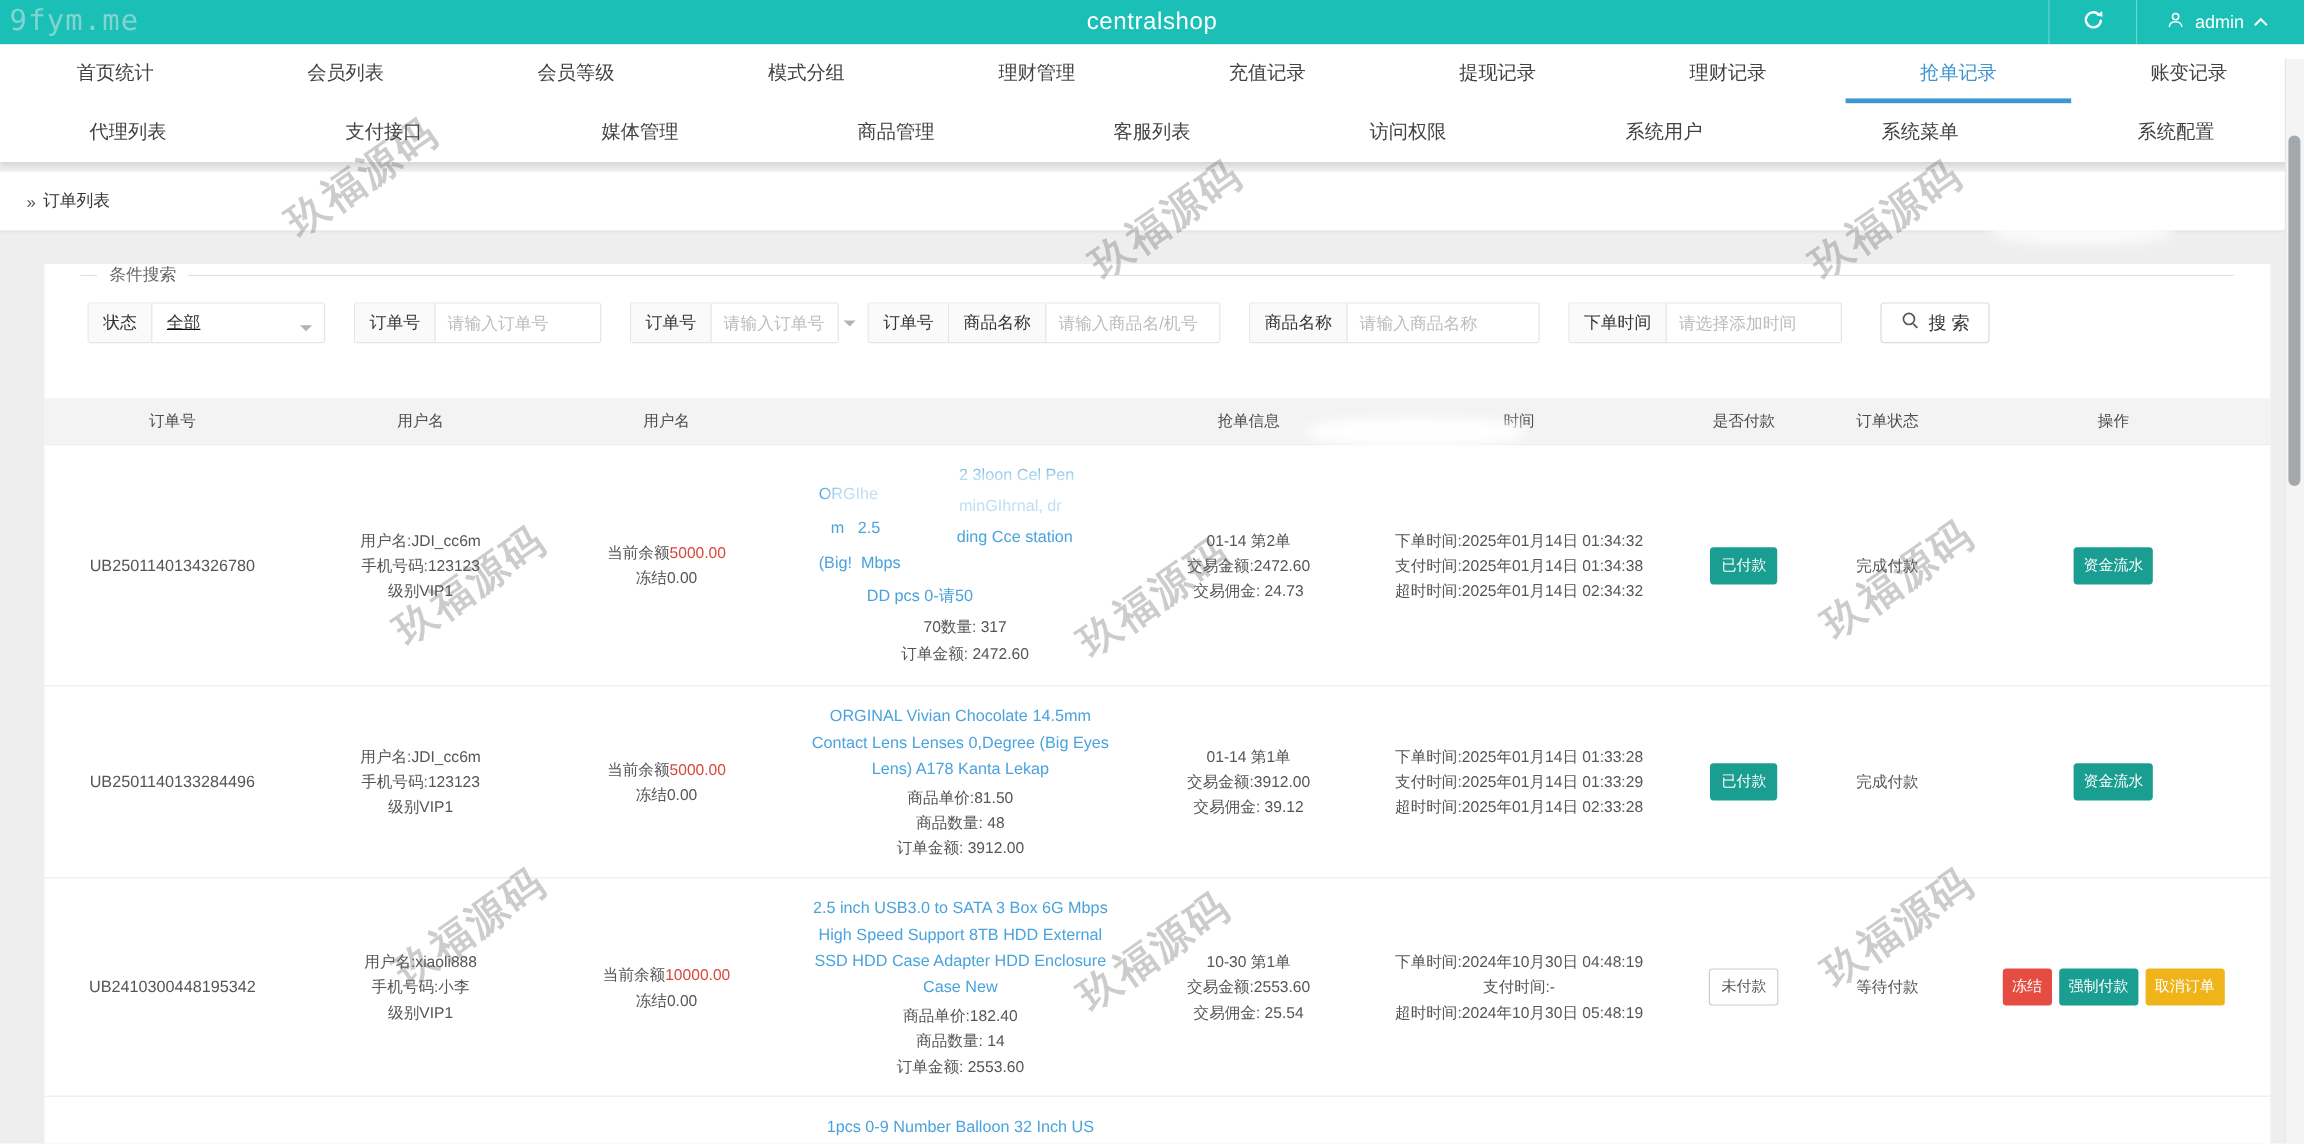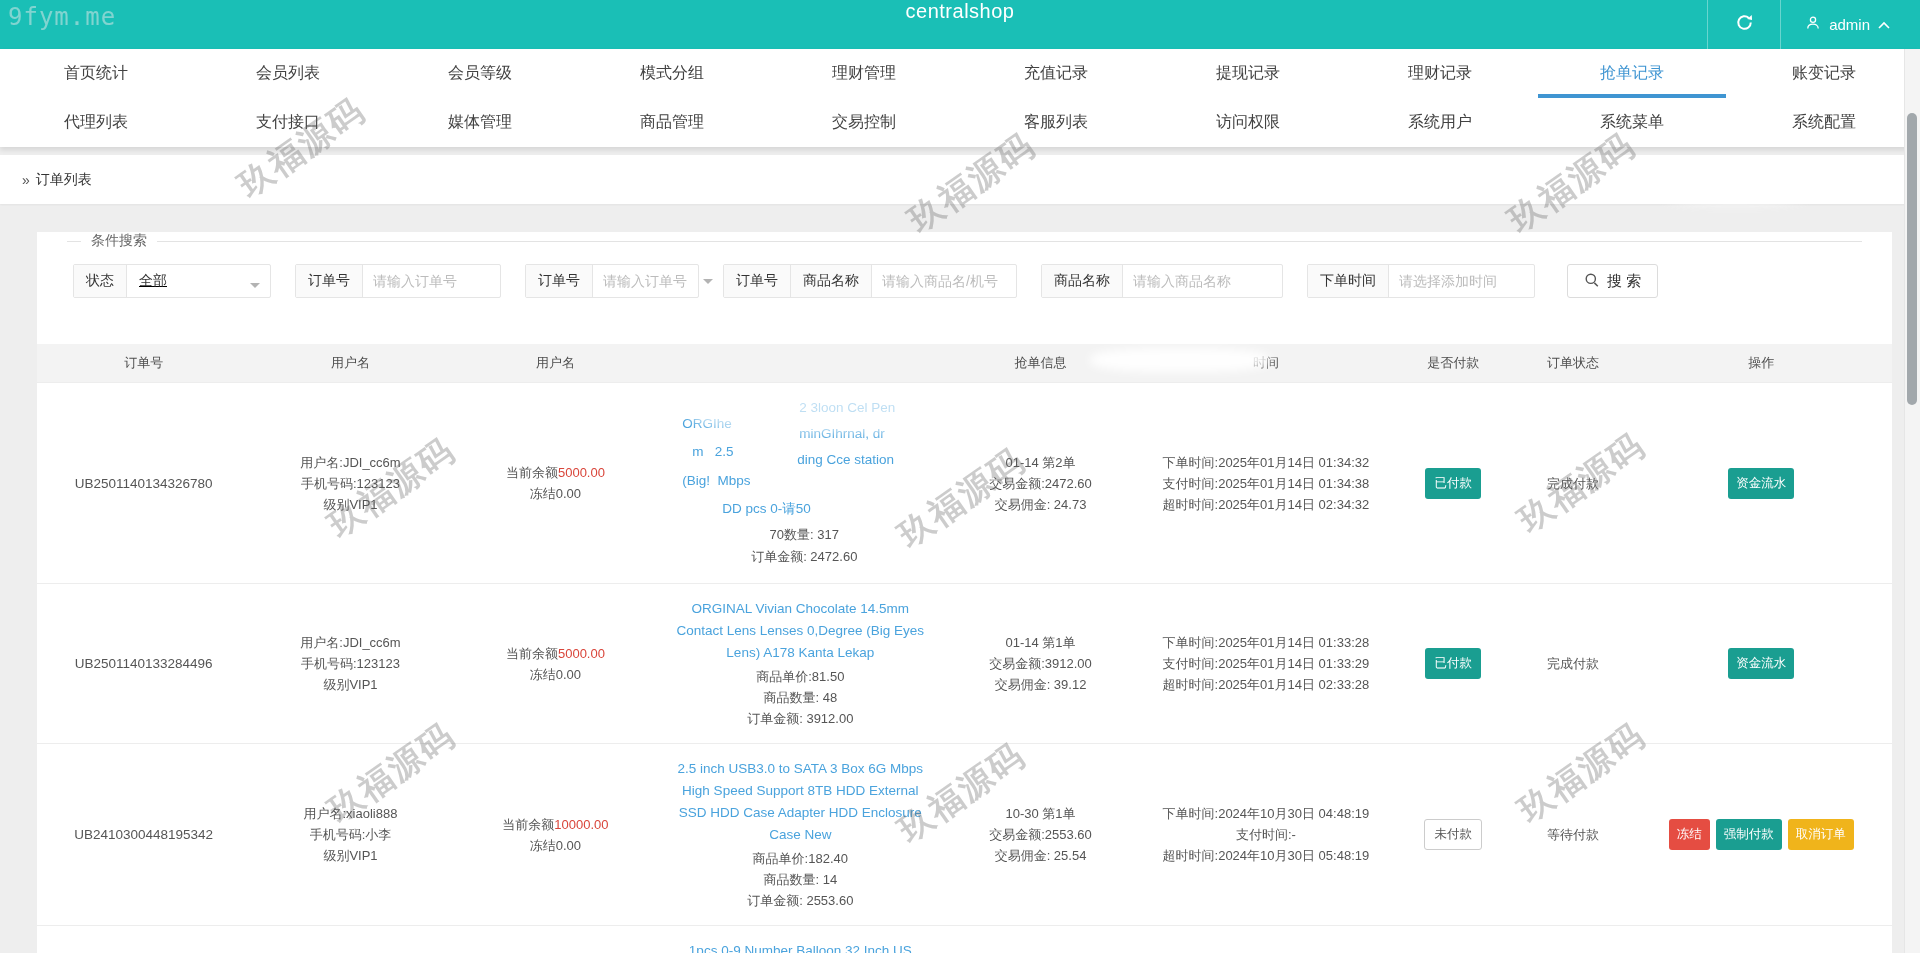--- a/index.html
+++ b/index.html
@@ -2,21 +2,21 @@
 <html><head>
 <meta charset="utf-8">
 <style>
   html,body{margin:0;padding:0;}
   body{
     width:1920px;height:953px;overflow:hidden;position:relative;
     background:#eeeeee;font-family:"Liberation Sans","DejaVu Sans",sans-serif;
     -webkit-font-smoothing:antialiased;
   }
   
-  .topbar{height:49px;background:#1abfb6;position:relative;display:flex;align-items:flex-start;color:#fff;}
+  .topbar{height:37px;background:#1abfb6;position:relative;display:flex;align-items:center;color:#fff;}
   .site-mark{position:absolute;left:8px;top:3px;font-family:"DejaVu Sans Mono","Liberation Mono",monospace;
     font-size:24px;color:rgba(215,230,229,0.55);letter-spacing:1px;}
   .topbar-title{flex:1;text-align:center;font-size:20px;letter-spacing:.5px;}
   .topbar-right{position:absolute;right:0;top:0;height:100%;display:flex;align-items:stretch;}
   .refresh-box{width:72px;display:flex;align-items:center;justify-content:center;
     border-left:1px solid rgba(255,255,255,.35);border-right:1px solid rgba(255,255,255,.35);cursor:pointer;}
   .user-box{display:flex;align-items:center;gap:8px;padding:0 30px 0 24px;font-size:15px;cursor:pointer;}
   
   .nav{background:#fff;box-shadow:0 3px 5px rgba(0,0,0,.10);position:relative;z-index:5;}
   .nav-row{display:flex;height:49px;}
@@ -109,21 +109,20 @@
     <div class="nav-item">提现记录</div>
     <div class="nav-item">理财记录</div>
     <div class="nav-item active">抢单记录</div>
     <div class="nav-item">账变记录</div>
   </div>
   <div class="nav-row">
     <div class="nav-item">代理列表</div>
     <div class="nav-item">支付接口</div>
     <div class="nav-item">媒体管理</div>
     <div class="nav-item">商品管理</div>
-    <div class="nav-item">交易控制</div>
     <div class="nav-item">客服列表</div>
     <div class="nav-item">访问权限</div>
     <div class="nav-item">系统用户</div>
     <div class="nav-item">系统菜单</div>
     <div class="nav-item">系统配置</div>
   </div>
 </div>
 
 <div class="breadcrumb-bar">
   <span class="arrow">»</span>

